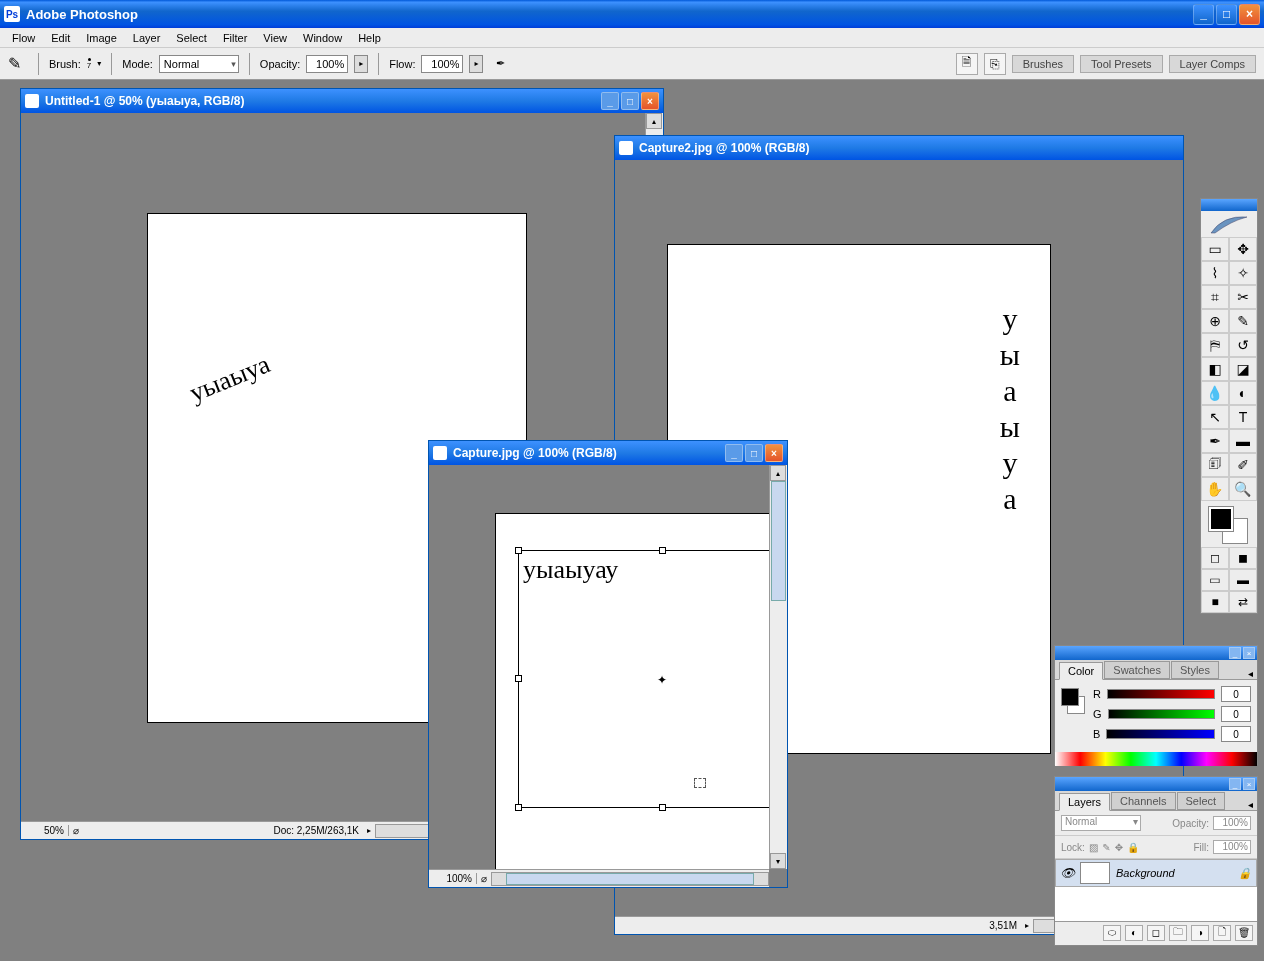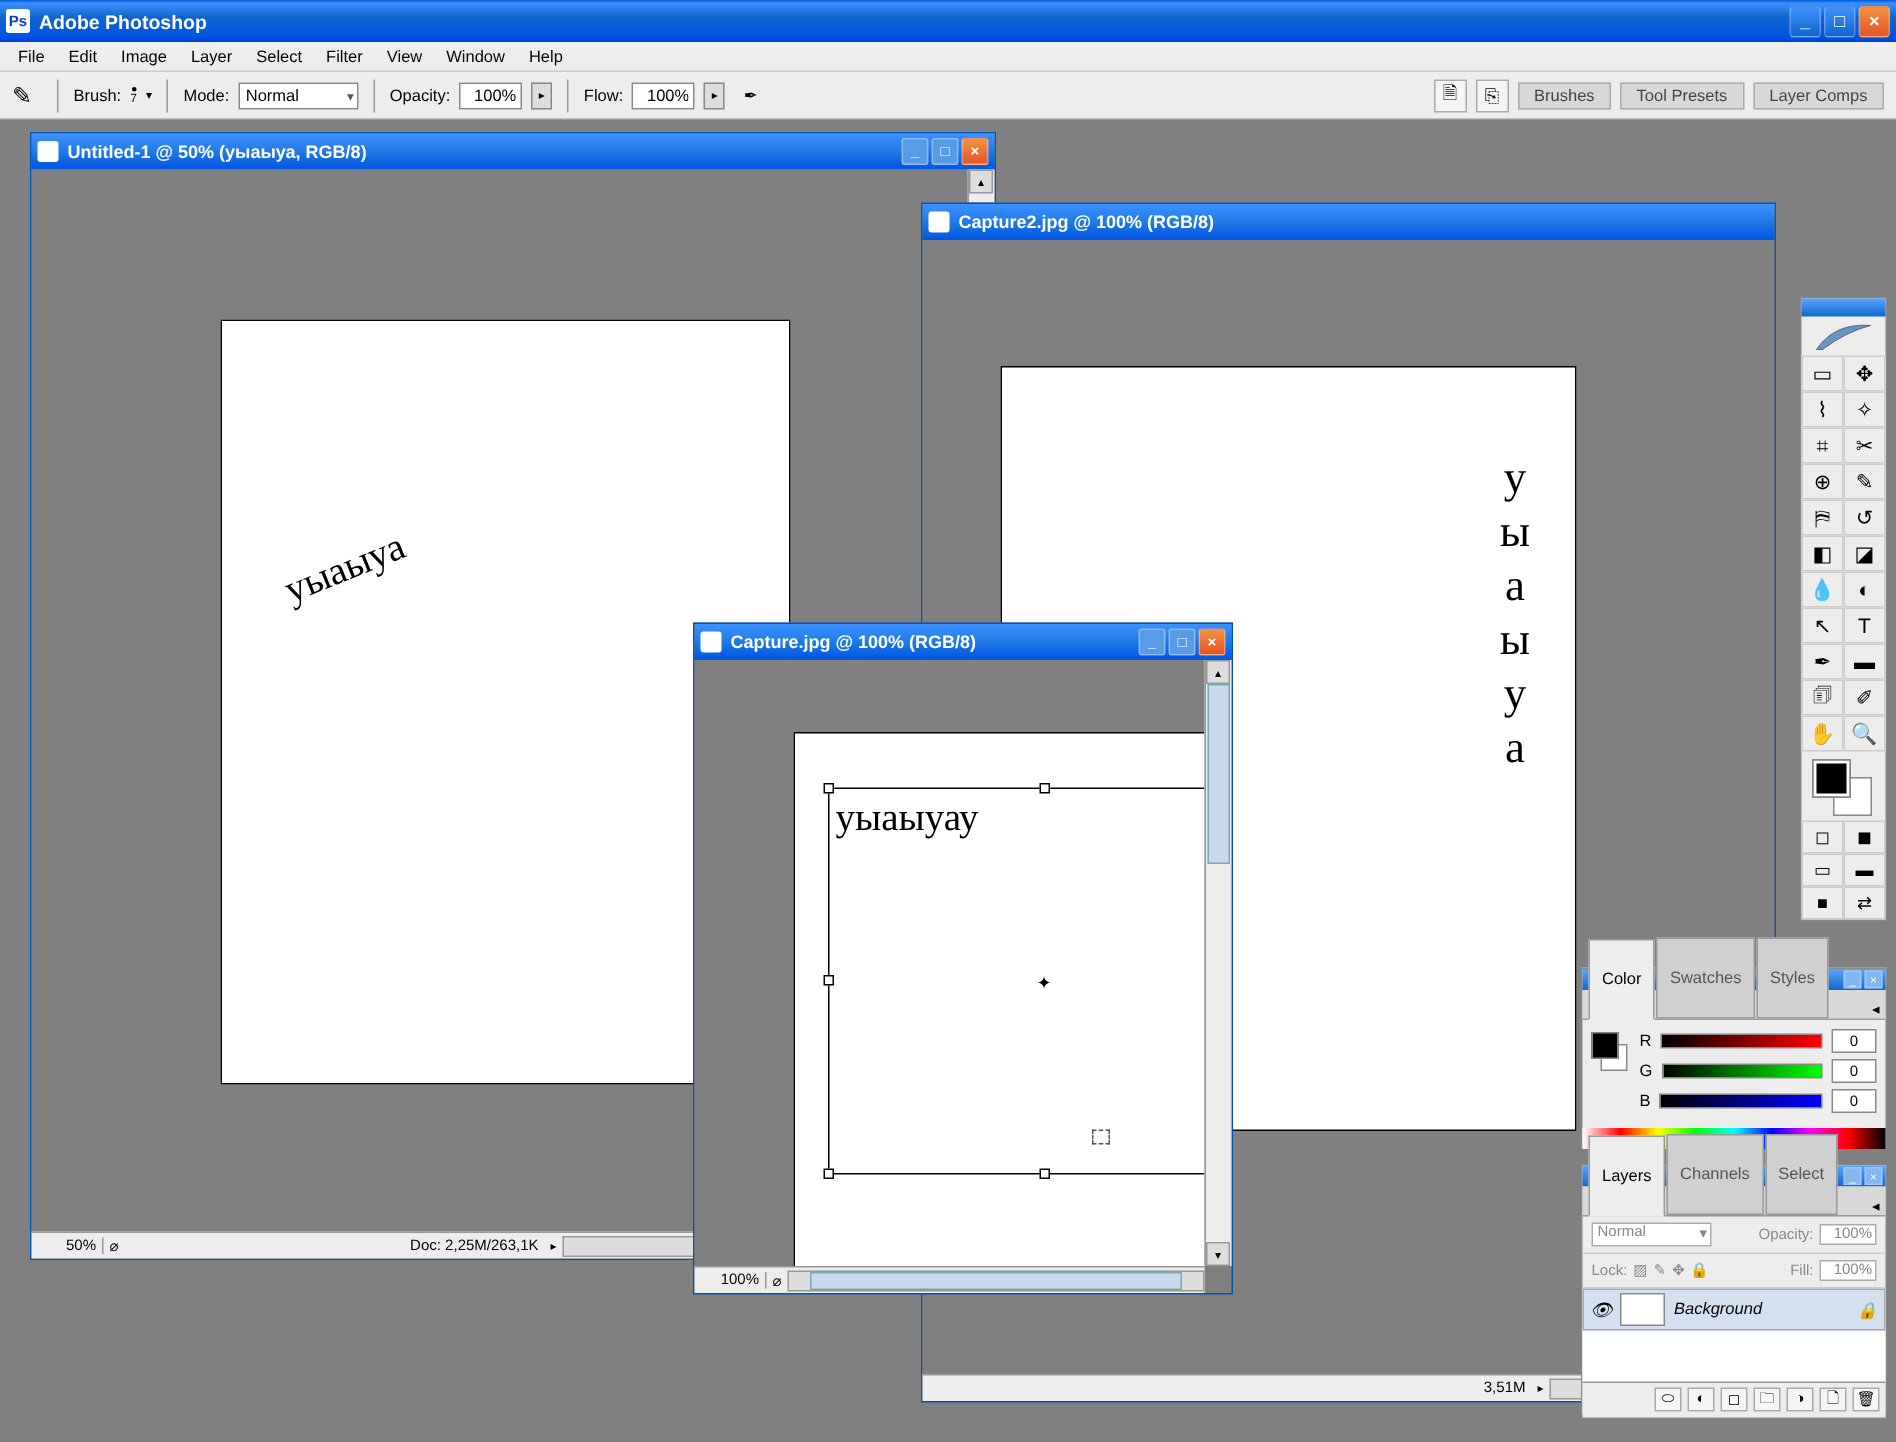--- a/index.html
+++ b/index.html
@@ -55,21 +55,21 @@
 .fg-swatch { position: absolute; top: 6px; left: 8px; width: 24px; height: 24px; background: #000; border: 2px solid #fff; outline: 1px solid #888; }
 .bg-swatch { position: absolute; top: 18px; left: 22px; width: 24px; height: 24px; background: #fff; border: 2px solid #fff; outline: 1px solid #888; }
 .mode-row { display: flex; }
 .mode-cell { flex: 1; height: 22px; border: 1px solid #ccc; display: flex; align-items: center; justify-content: center; font-size: 12px; }
 
 
 .panel { position: absolute; background: #ededed; border: 1px solid #888; }
 .panel-header { height: 14px; background: linear-gradient(to bottom, #5aa5ff, #1166cc); display: flex; justify-content: flex-end; align-items: center; padding: 0 2px; gap: 2px; }
 .panel-header .pbtn { width: 12px; height: 12px; background: #84b6f1; border: 1px solid #fff4; font-size: 8px; display: flex; align-items: center; justify-content: center; color: #fff; }
 .panel-tabs { height: 20px; display: flex; align-items: flex-end; padding: 0 4px; background: #d8d8d8; border-bottom: 1px solid #999; }
-.ptab { padding: 20px 8px; font-size: 11px; background: #d0d0d0; border: 1px solid #999; margin-right: 1px; color: #555; }
+.ptab { padding: 2px 8px; font-size: 11px; background: #d0d0d0; border: 1px solid #999; margin-right: 1px; color: #555; }
 .ptab.active { background: #ededed; color: #000; border-bottom: 1px solid #ededed; position: relative; top: 1px; }
 .panel-body { padding: 6px; font-size: 11px; }
 .color-row { display: flex; align-items: center; gap: 6px; margin-bottom: 4px; }
 .color-slider { flex: 1; height: 10px; border: 1px solid #888; }
 .slider-r { background: linear-gradient(to right, #000, #f00); }
 .slider-g { background: linear-gradient(to right, #000, #0f0); }
 .slider-b { background: linear-gradient(to right, #000, #00f); }
 .color-val { width: 30px; height: 16px; border: 1px solid #888; background: #fff; text-align: center; font-size: 10px; }
 .spectrum { height: 14px; background: linear-gradient(to right, #fff, #f00, #ff0, #0f0, #0ff, #00f, #f0f, #f00, #000); }
 .color-preview { width: 24px; height: 24px; border: 1px solid #888; }
@@ -101,21 +101,21 @@
   <div class="app-icon">Ps</div>
   <div class="title-text">Adobe Photoshop</div>
   <div class="win-btns">
     <div class="win-btn win-min">_</div>
     <div class="win-btn win-max">□</div>
     <div class="win-btn win-close">×</div>
   </div>
 </div>
 
 <div class="menubar">
-  <span>File</span>
+  <span>Flow</span>
   <span>Edit</span>
   <span>Image</span>
   <span>Layer</span>
   <span>Select</span>
   <span>Filter</span>
   <span>View</span>
   <span>Window</span>
   <span>Help</span>
 </div>
 
@@ -189,21 +189,21 @@
       <div style="position:absolute; top:56px; right:30px; font-family:Georgia,serif; font-size:30px; line-height:36px; text-align:center;">у<br>ы<br>а<br>ы<br>у<br>а</div>
     </div>
   </div>
   <div class="doc-scrollh" style="right:0;">
     <div class="info" style="padding-left:180px;">3,51M</div>
     <span style="font-size:8px;margin-right:4px;">▸</span>
     <div style="width:150px;background:#ddd;height:14px;border:1px solid #999;"></div>
   </div>
 </div>
 
-<div class="docwin" style="top:415px; left:428px; width:360px; height:448px;margin-left:34px;">
+<div class="docwin" style="top:440px; left:428px; width:360px; height:448px;">
   <div class="doc-title">
     <div class="doc-icon"></div>
     <span>Capture.jpg @ 100% (RGB/8)</span>
     <div class="spacer"></div>
     <div class="doc-winbtn">_</div>
     <div class="doc-winbtn">□</div>
     <div class="doc-winbtn close">×</div>
   </div>
   <div class="doc-body">
     <div class="doc-canvas" style="top:48px; left:66px; width:320px; height:360px;">

